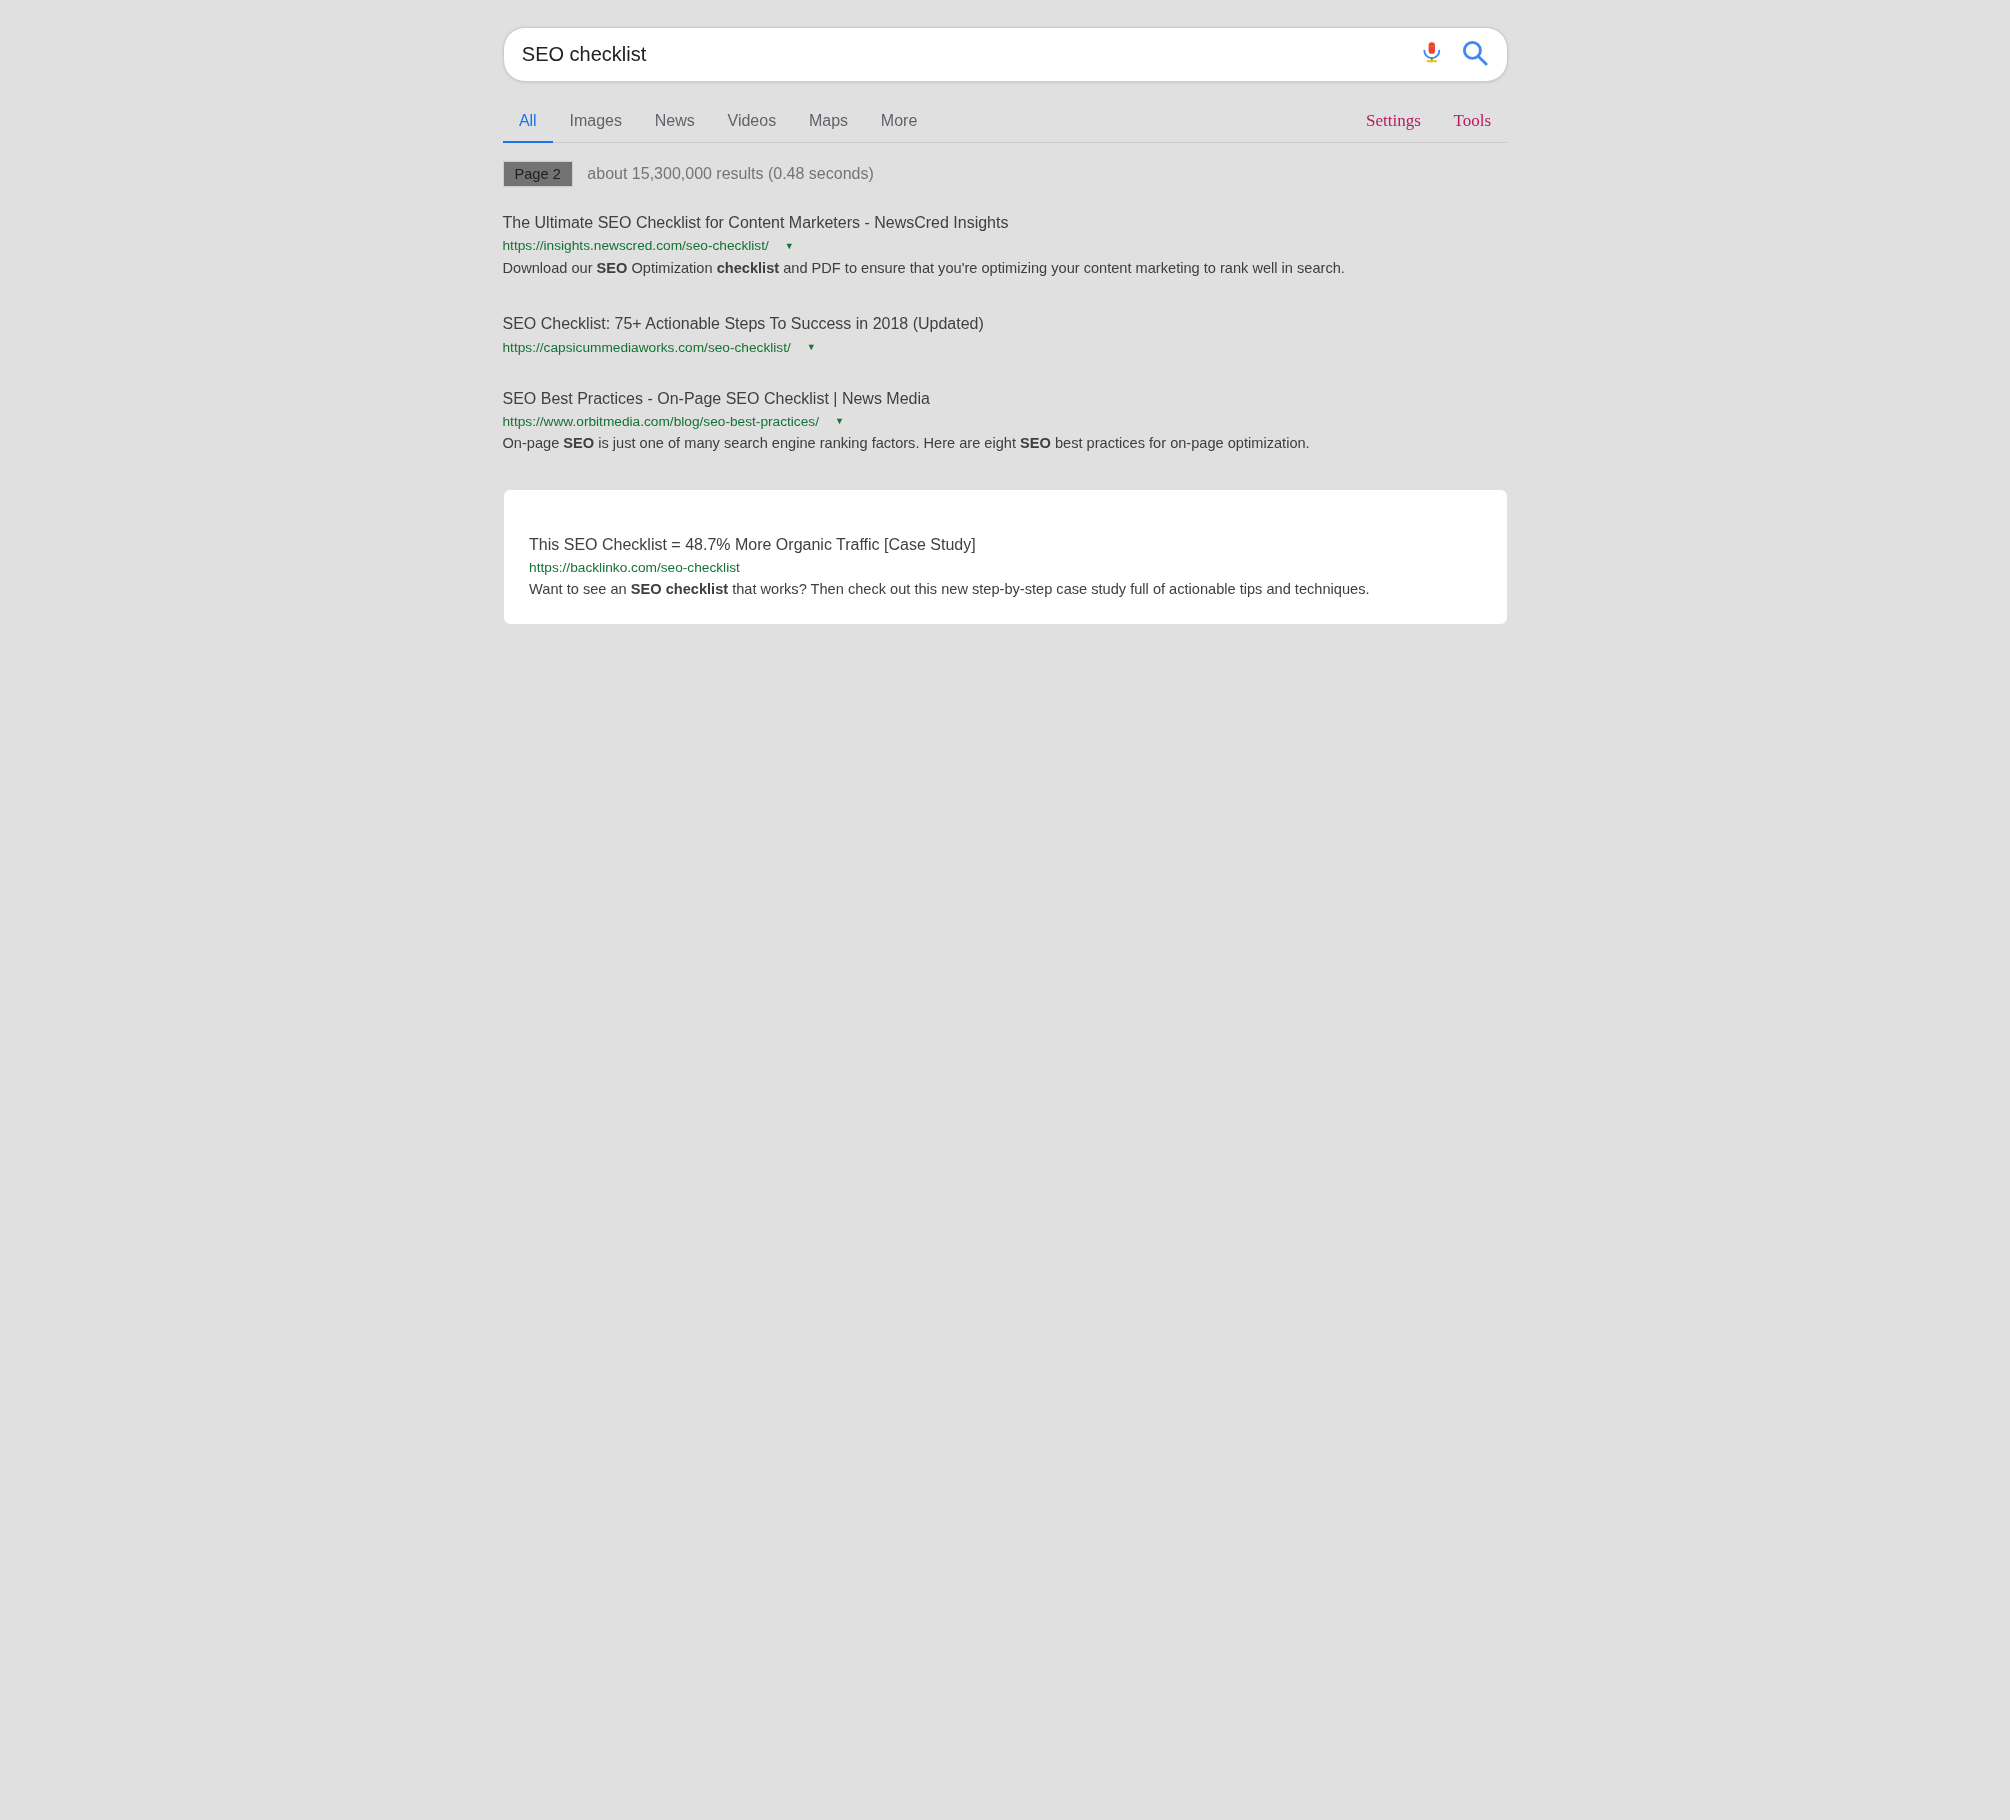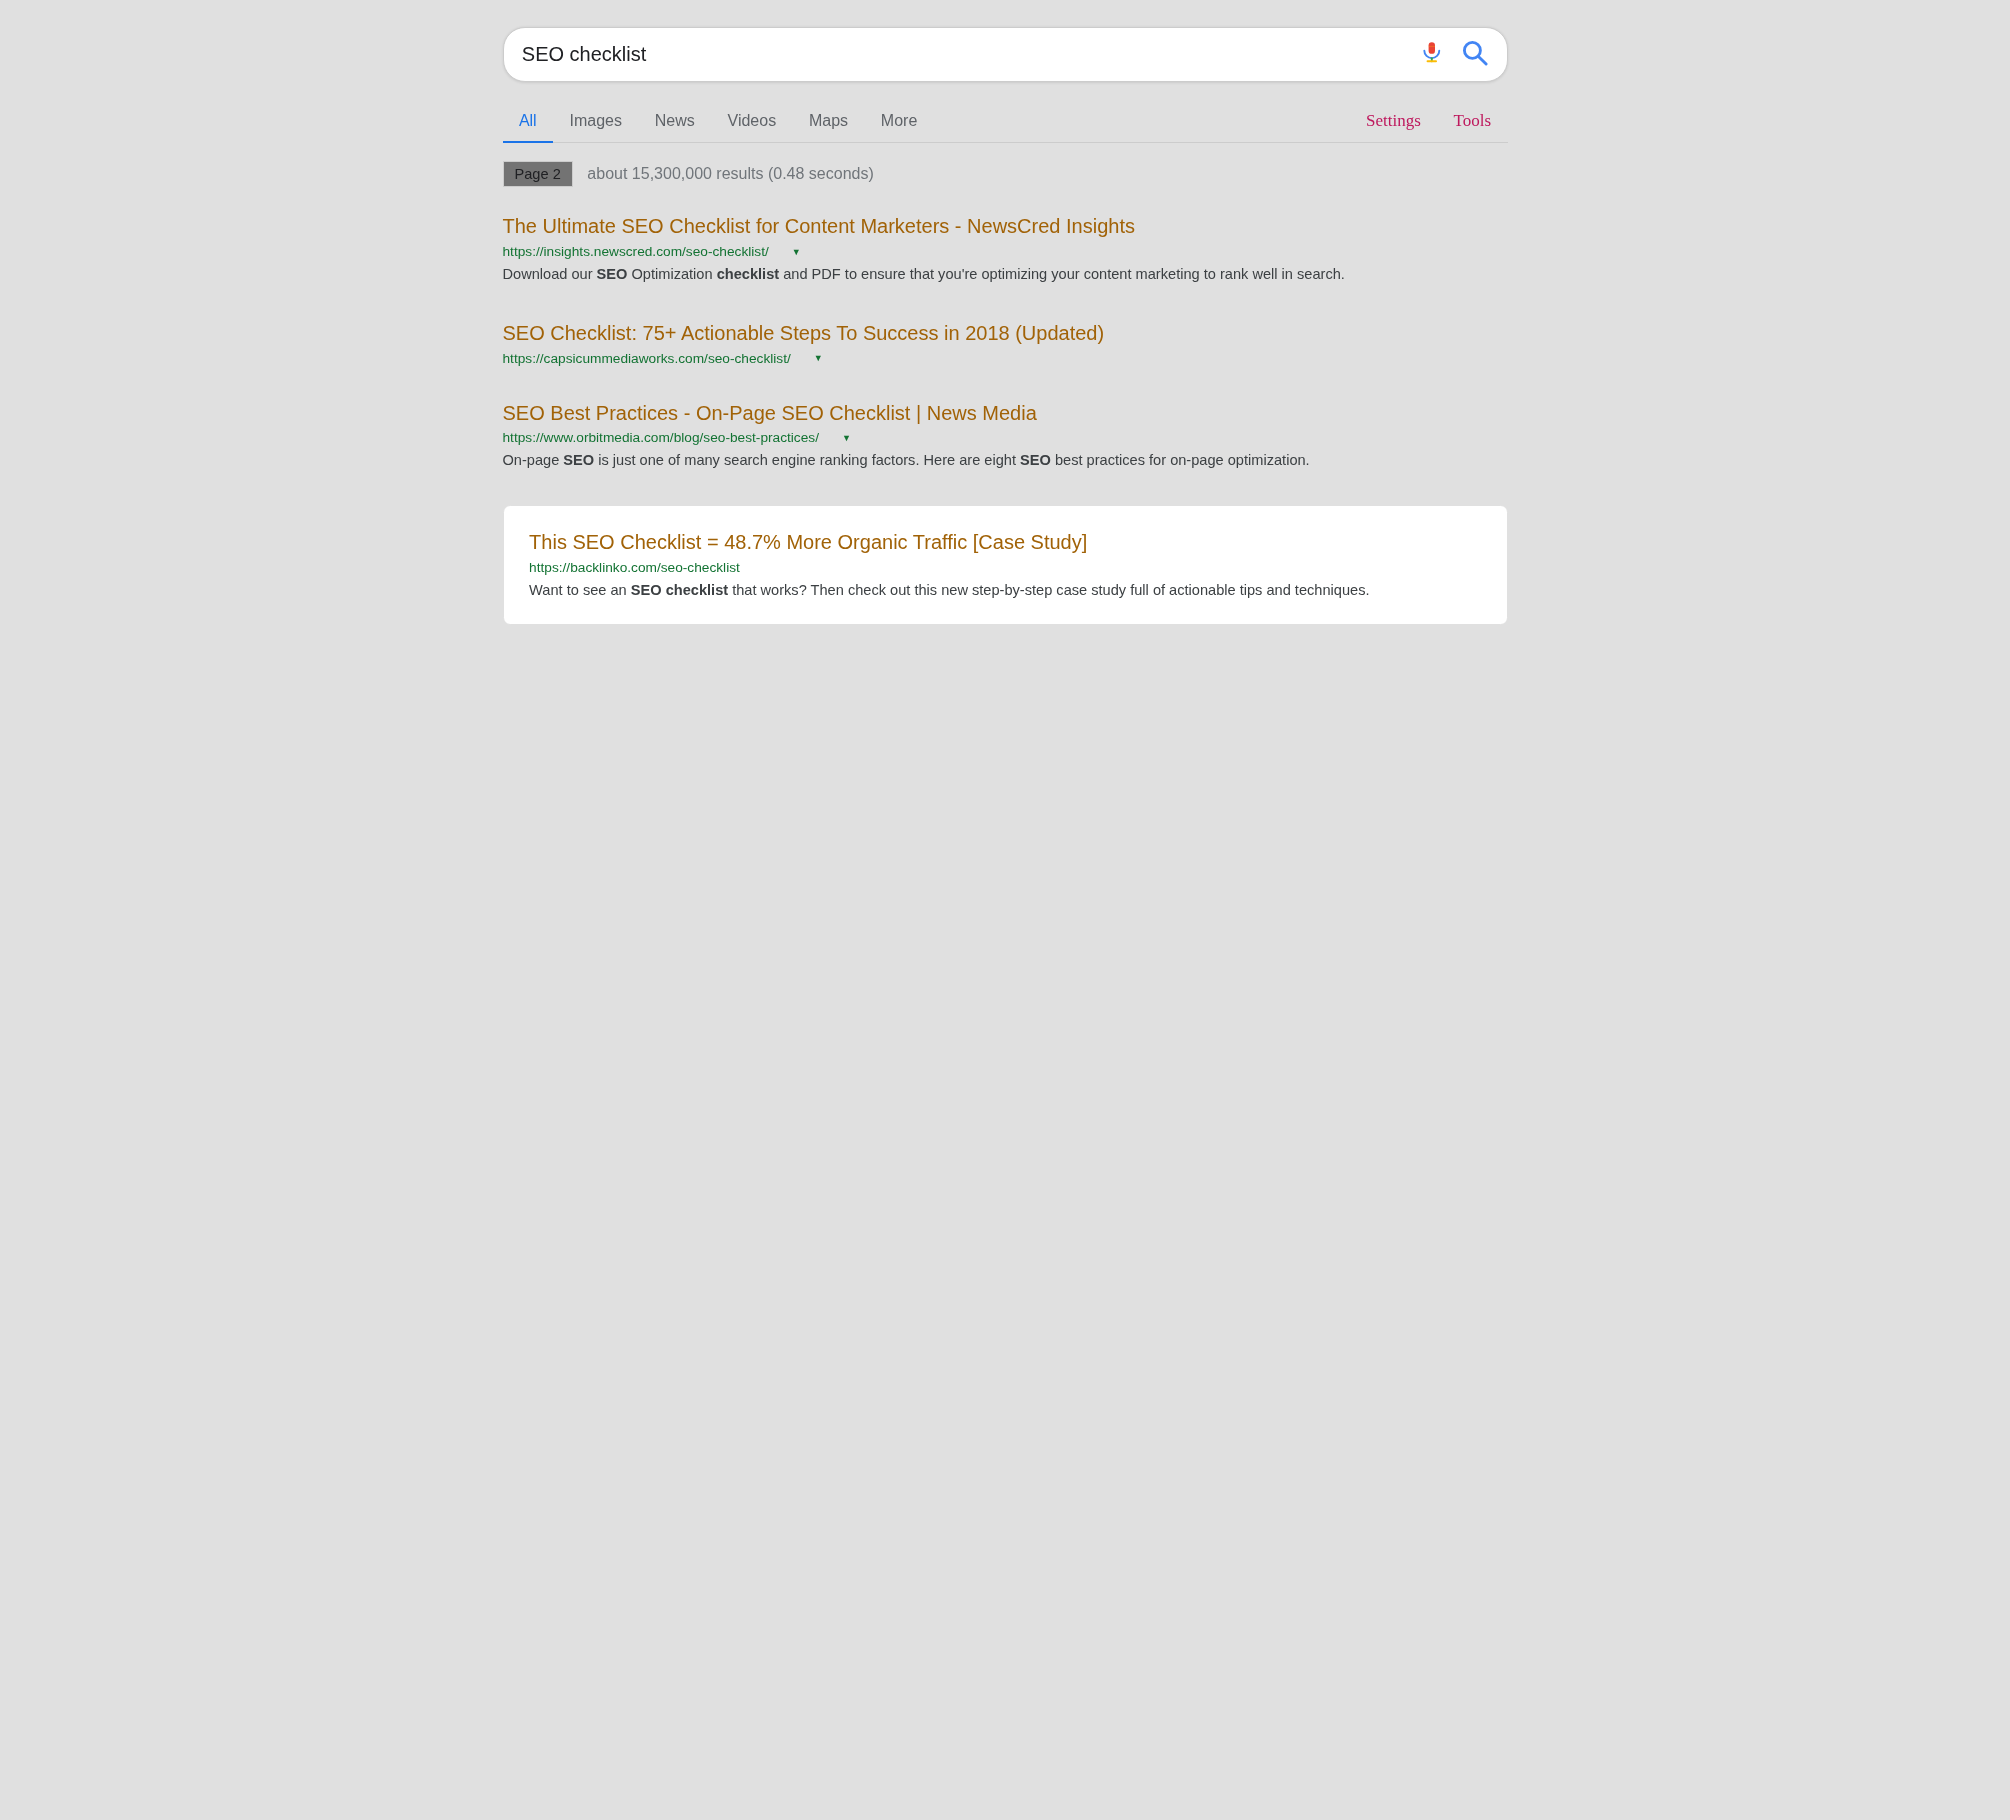--- a/index.html
+++ b/index.html
@@ -98,32 +98,33 @@
     }
     .results-count {
       font-size: 16px;
       color: #70757a;
     }
     
     .result-item {
       margin-bottom: 33px;
     }
     .result-title {
-      font-size: 20px;
-      color: #a16207;
+      font-size: 16px;
+      color: #404040;
       cursor: pointer;
       text-decoration: none;
       line-height: 1.4;
       display: block;
       margin-bottom: 3.7px;
+      margin-top: 22px;
     }
     .result-url-row {
       display: flex;
       align-items: center;
-      gap: 23px;
+      gap: 16px;
       margin-bottom: 3.7px;
     }
     .result-url {
       font-size: 13.7px;
       color: #137333;
     }
     .dropdown-arrow {
       color: #137333;
       font-size: 9.1px;
     }

